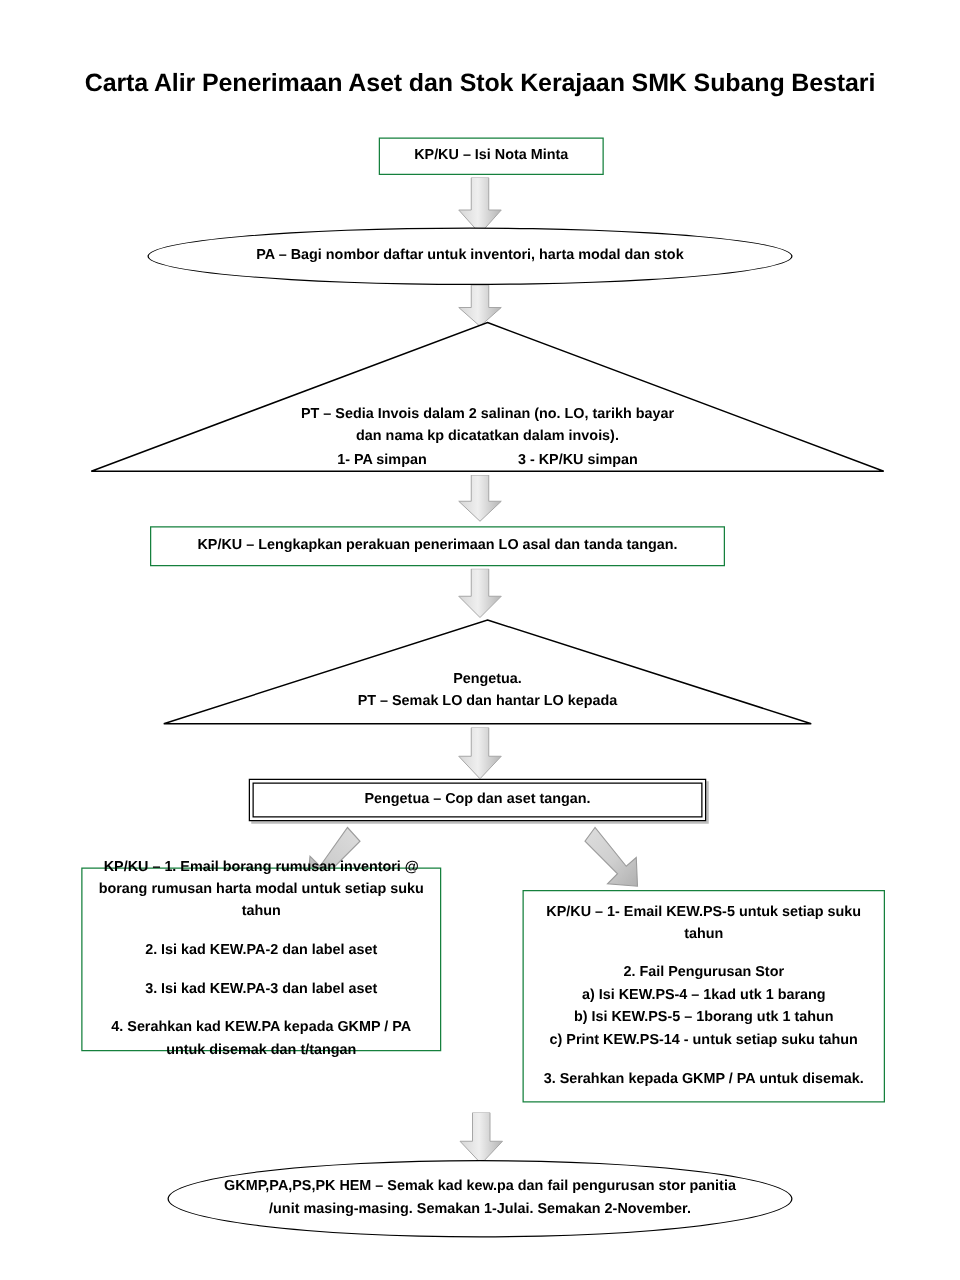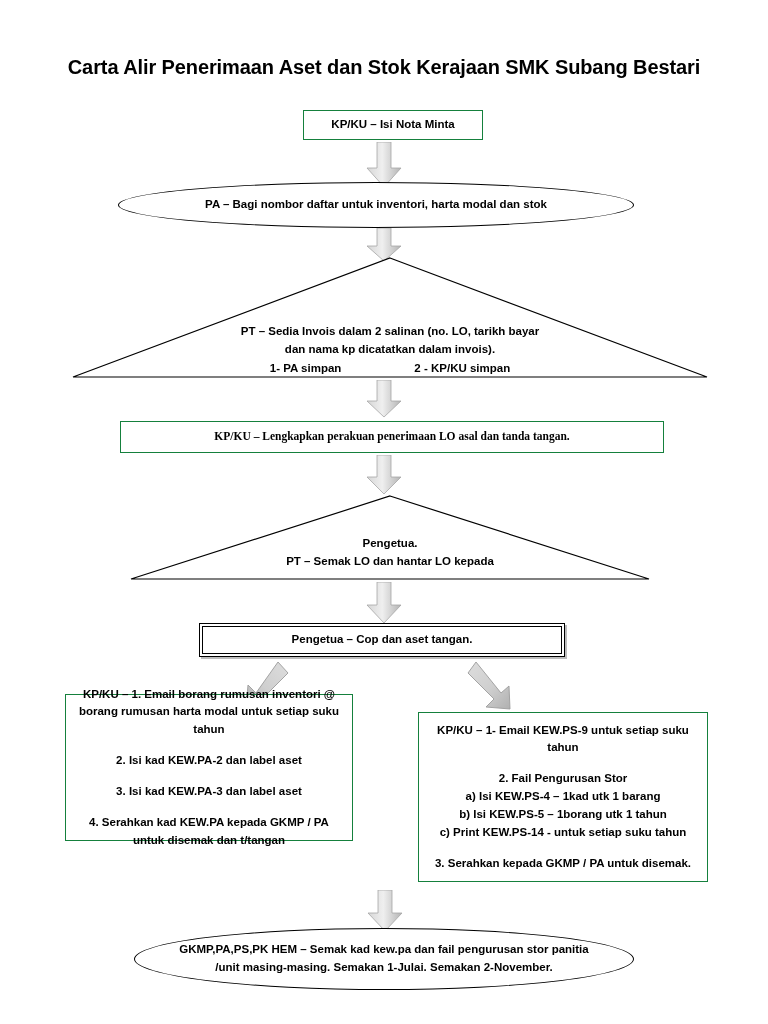--- a/index.html
+++ b/index.html
@@ -134,39 +134,39 @@
 
   <div class="tri" style="left:70px; top:256px;">
     <svg width="640" height="124" viewBox="0 0 640 124">
       <polygon points="320,2 637,121 3,121" fill="#ffffff" stroke="#000000" stroke-width="1.2"></polygon>
     </svg>
     <div class="tritext" style="top:66px;">
       <p>PT – Sedia Invois dalam 2 salinan (no. LO, tarikh bayar</p>
       <p>dan nama kp dicatatkan dalam invois).</p>
       <p class="row2">
         <span>1-   PA simpan</span>
-        <span>2 - KP/KU simpan</span>
+        <span>3 - KP/KU simpan</span>
       </p>
     </div>
   </div>
 
   <div class="arrow" style="left:364px; top:380px;">
     <svg width="40" height="38" viewBox="0 0 40 38">
       <defs>
         <linearGradient id="ag3" x1="0" y1="0" x2="1" y2="0">
           <stop offset="0%" stop-color="#d6d6d6"></stop>
             <stop offset="45%" stop-color="#efefef"></stop>
           <stop offset="100%" stop-color="#b4b4b4"></stop>
         </linearGradient>
       </defs>
       <polygon points="13,0 27,0 27,21 37,21 20,37 3,21 13,21" fill="url(#ag3)" stroke="#a6a6a6" stroke-width="0.8"></polygon>
     </svg>
   </div>
 
-  <div class="node rect" style="left:120px; top:421px; width:544px; height:32px;font-family:Liberation Serif, serif;">
+  <div class="node rect" style="left:120px; top:421px; width:460px; height:32px;">
     <div class="txt">
       <p>KP/KU – Lengkapkan perakuan penerimaan LO asal dan tanda tangan.</p>
     </div>
   </div>
 
   <div class="arrow" style="left:364px; top:455px;">
     <svg width="40" height="40" viewBox="0 0 40 40">
       <defs>
         <linearGradient id="ag4" x1="0" y1="0" x2="1" y2="0">
           <stop offset="0%" stop-color="#d6d6d6"></stop>
@@ -240,21 +240,21 @@
       <p>tahun</p>
       <p class="gap">2. Isi kad KEW.PA-2 dan label aset</p>
       <p class="gap">3. Isi kad KEW.PA-3 dan label aset</p>
       <p class="gap">4. Serahkan kad  KEW.PA kepada GKMP / PA</p>
       <p>untuk disemak dan t/tangan</p>
     </div>
   </div>
 
   <div class="node rect" style="left:418px; top:712px; width:290px; height:170px;">
     <div class="txt" style="padding:0 6px;">
-      <p>KP/KU – 1- Email KEW.PS-9 untuk setiap suku</p>
+      <p>KP/KU – 1- Email KEW.PS-5 untuk setiap suku</p>
       <p>tahun</p>
       <p class="gap">2. Fail Pengurusan Stor</p>
       <p>a)  Isi KEW.PS-4 – 1kad utk 1 barang</p>
       <p>b) Isi KEW.PS-5 – 1borang utk 1 tahun</p>
       <p>c) Print KEW.PS-14 - untuk setiap suku tahun</p>
       <p class="gap">3. Serahkan kepada GKMP / PA untuk disemak.</p>
     </div>
   </div>
 
   <div class="arrow" style="left:365px; top:890px;">

